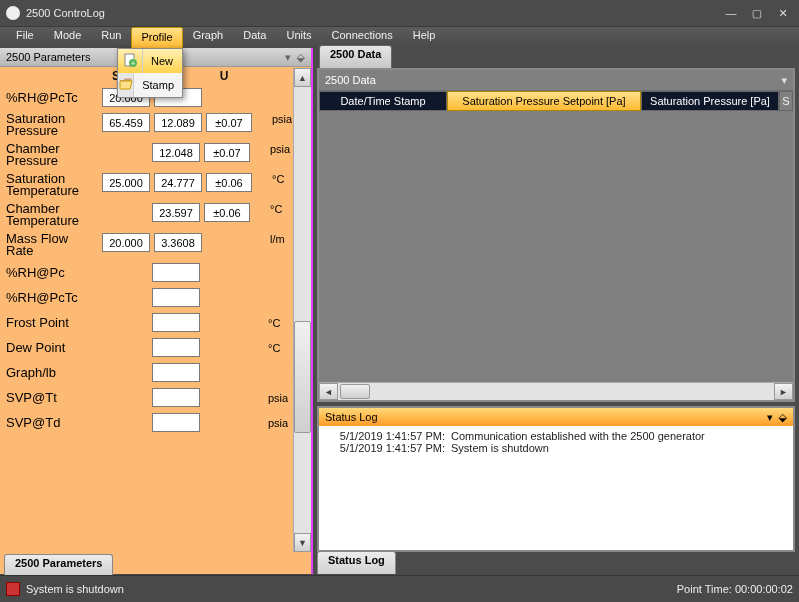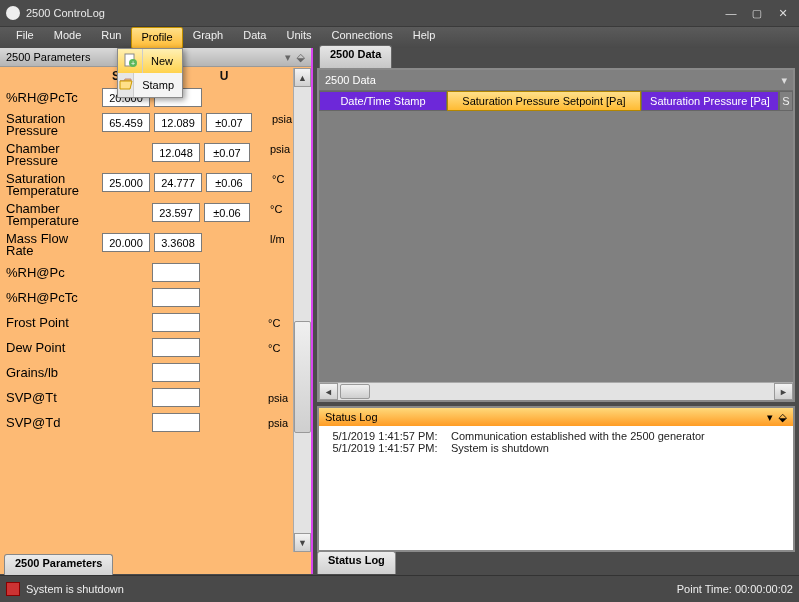--- a/index.html
+++ b/index.html
@@ -40,36 +40,36 @@
   .scrthumb{margin-top:234px;height:110px;background:linear-gradient(#f0f0f0,#cfcfcf);border:1px solid #999;border-radius:2px}
   .lefttab{position:absolute;left:4px;bottom:0;height:20px}
   .tabbutton{height:20px;padding:2px 10px 0;background:linear-gradient(#ececec,#d0d0d0);border:1px solid #888;border-bottom:none;border-radius:3px 3px 0 0;font-weight:bold;font-size:11px;display:inline-block}
   .rightpanel{flex:1;display:flex;flex-direction:column;background:#4b4b4b;position:relative}
   .righttop{height:20px;display:flex;align-items:flex-end;padding:0 6px}
   .righttab{height:20px;padding:2px 10px 0;background:linear-gradient(#e6e6e6,#c7c7c7);border:1px solid #666;border-bottom:none;border-radius:3px 3px 0 0;font-weight:bold;font-size:11px;color:#000}
   .gridwrap{border:2px solid #8a8a8a;margin:0 4px 2px 4px;background:#808080;height:330px;display:flex;flex-direction:column}
   .gridtitle{height:16px;background:#808080;color:#fff;font-size:11px;padding:2px 6px;display:flex;align-items:center;border-bottom:1px solid #6d6d6d}
   .gridtitle .tri{margin-left:auto;color:#ddd}
   .gridheadrow{display:flex;height:20px}
-  .gh{border:1px solid #666;background:#6d28d9;color:#fff;display:flex;align-items:center;justify-content:center;font-size:11px}
+  .gh{border:1px solid #666;background:#0f172a;color:#fff;display:flex;align-items:center;justify-content:center;font-size:11px}
   .gh1{width:126px}
   .gh2{width:192px;background:linear-gradient(#ffe08a,#ffbb33);color:#000;border-color:#b38600}
   .gh3{width:136px}
   .ghmore{width:12px;display:flex;align-items:center;justify-content:center;color:#eee;border:1px solid #666}
   .gridbody{flex:1;background:#808080}
   .gridhscroll{height:17px;background:#e3e3e3;border-top:1px solid #aaa;display:flex;align-items:center}
   .gridhscroll .lbtn,.gridhscroll .rbtn{width:17px;height:15px;background:linear-gradient(#f4f4f4,#d0d0d0);border:1px solid #999;display:flex;align-items:center;justify-content:center;font-size:9px;color:#444}
   .gridhscroll .rbtn{margin-left:auto}
   .gridhscroll .hthumb{width:28px;height:13px;margin-left:2px;background:linear-gradient(#f0f0f0,#cfcfcf);border:1px solid #999;border-radius:2px}
   .statuslogpanel{border:2px solid #8a8a8a;margin:2px 4px 2px 4px;background:#fff;flex:1;display:flex;flex-direction:column}
   .slhdr{height:18px;background:linear-gradient(#ffd97a,#ff9c24);display:flex;align-items:center;padding:0 6px;font-size:11px;color:#000}
   .slhdr .pin{margin-left:auto;display:flex;gap:6px;color:#000}
   .slbody{flex:1;padding:4px 6px;font-size:11px;color:#222;background:#fff}
   .slrow{display:flex}
-  .slts{width:120px;text-align:center;padding-right:6px}
+  .slts{width:120px;text-align:right;padding-right:6px}
   .slmsg{}
   .righttabbar{height:20px;margin:0 4px;display:flex;align-items:flex-end}
   .statusbar{position:absolute;left:0;right:0;bottom:0;height:26px;background:#494949;border-top:1px solid #333;display:flex;align-items:center;color:#eee;padding:0 6px}
   .statusbar .stico{width:12px;height:12px;background:#c33;border:1px solid #800;margin-right:6px}
   .statusbar .right{margin-left:auto}
 </style>
 </head>
 <body>
 
 <div class="titlebar">
@@ -222,21 +222,21 @@
         <div class="plabel">Dew Point</div>
         <div style="width:46px"></div>
         <input class="inp c3b" style="">
         <div style="width:44px;margin-left:4px"></div>
         <div class="unit">°C</div>
       </div>
 
 
 
       <div class="paramrow">
-        <div class="plabel">Grains/lb</div>
+        <div class="plabel">Graph/lb</div>
         <div style="width:46px"></div>
         <input class="inp c3b" style="">
         <div style="width:44px;margin-left:4px"></div>
           <div class="unit"></div>
       </div>
 
 
       <div class="paramrow">
         <div class="plabel">SVP@Tt</div>
         <div style="width:46px"></div>

